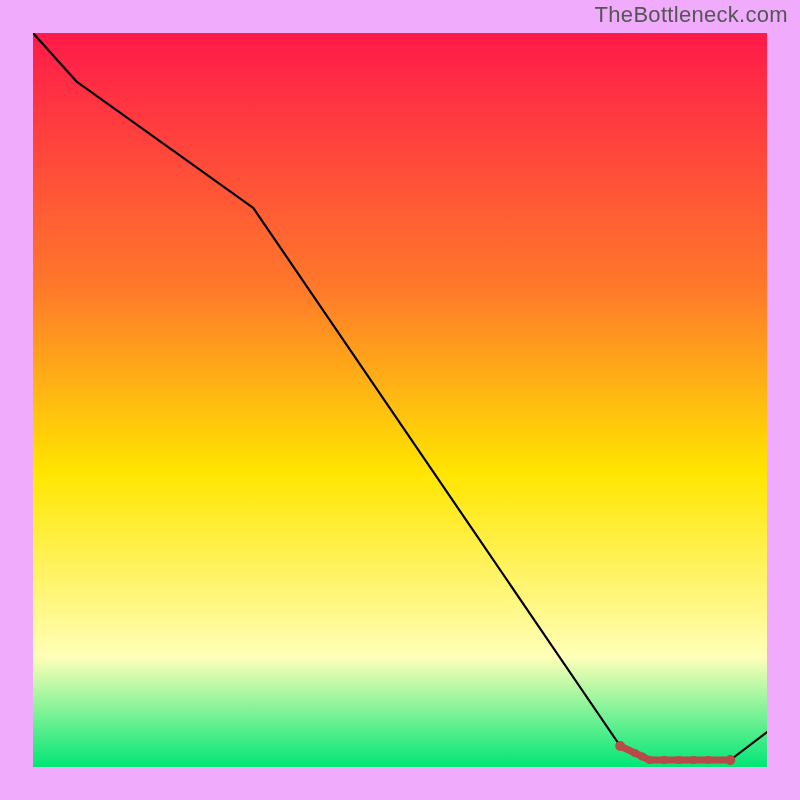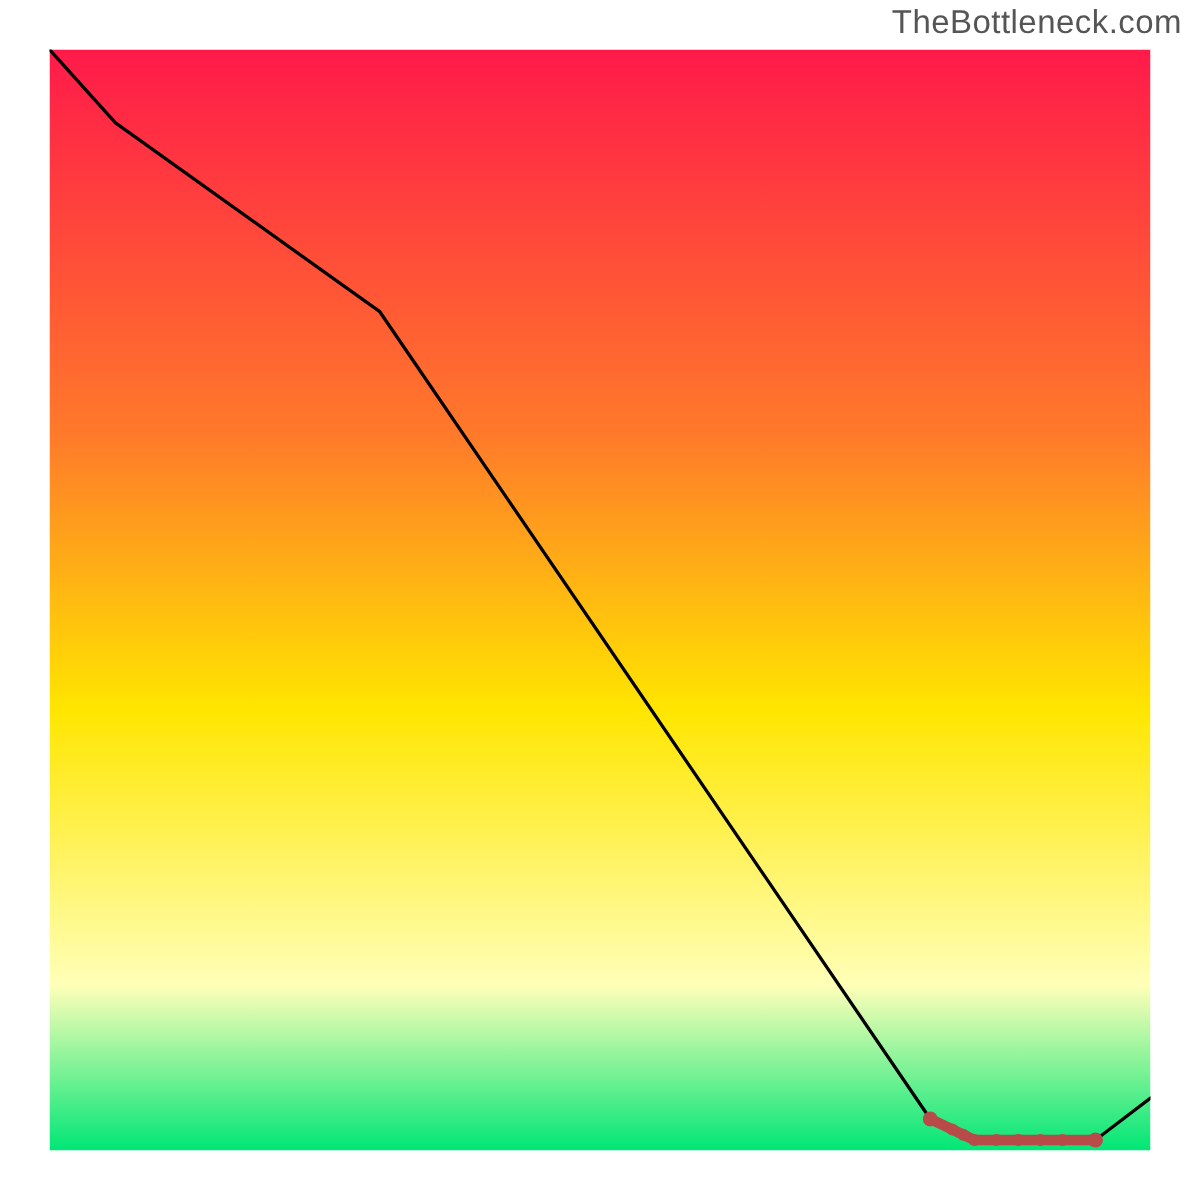--- a/index.html
+++ b/index.html
@@ -8,21 +8,21 @@
     background: #000;
     width: 800px;
     height: 800px;
     overflow: hidden;
     font-family: Arial, Helvetica, sans-serif;
   }
   .frame {
     position: relative;
     width: 800px;
     height: 800px;
-    background: #ffffff;
+    background: #f0abfc;
   }
   .watermark {
     position: absolute;
     top: 2px;
     right: 12px;
     color: #555;
     font-size: 22px;
     font-weight: 500;
     letter-spacing: 0.3px;
     user-select: none;

